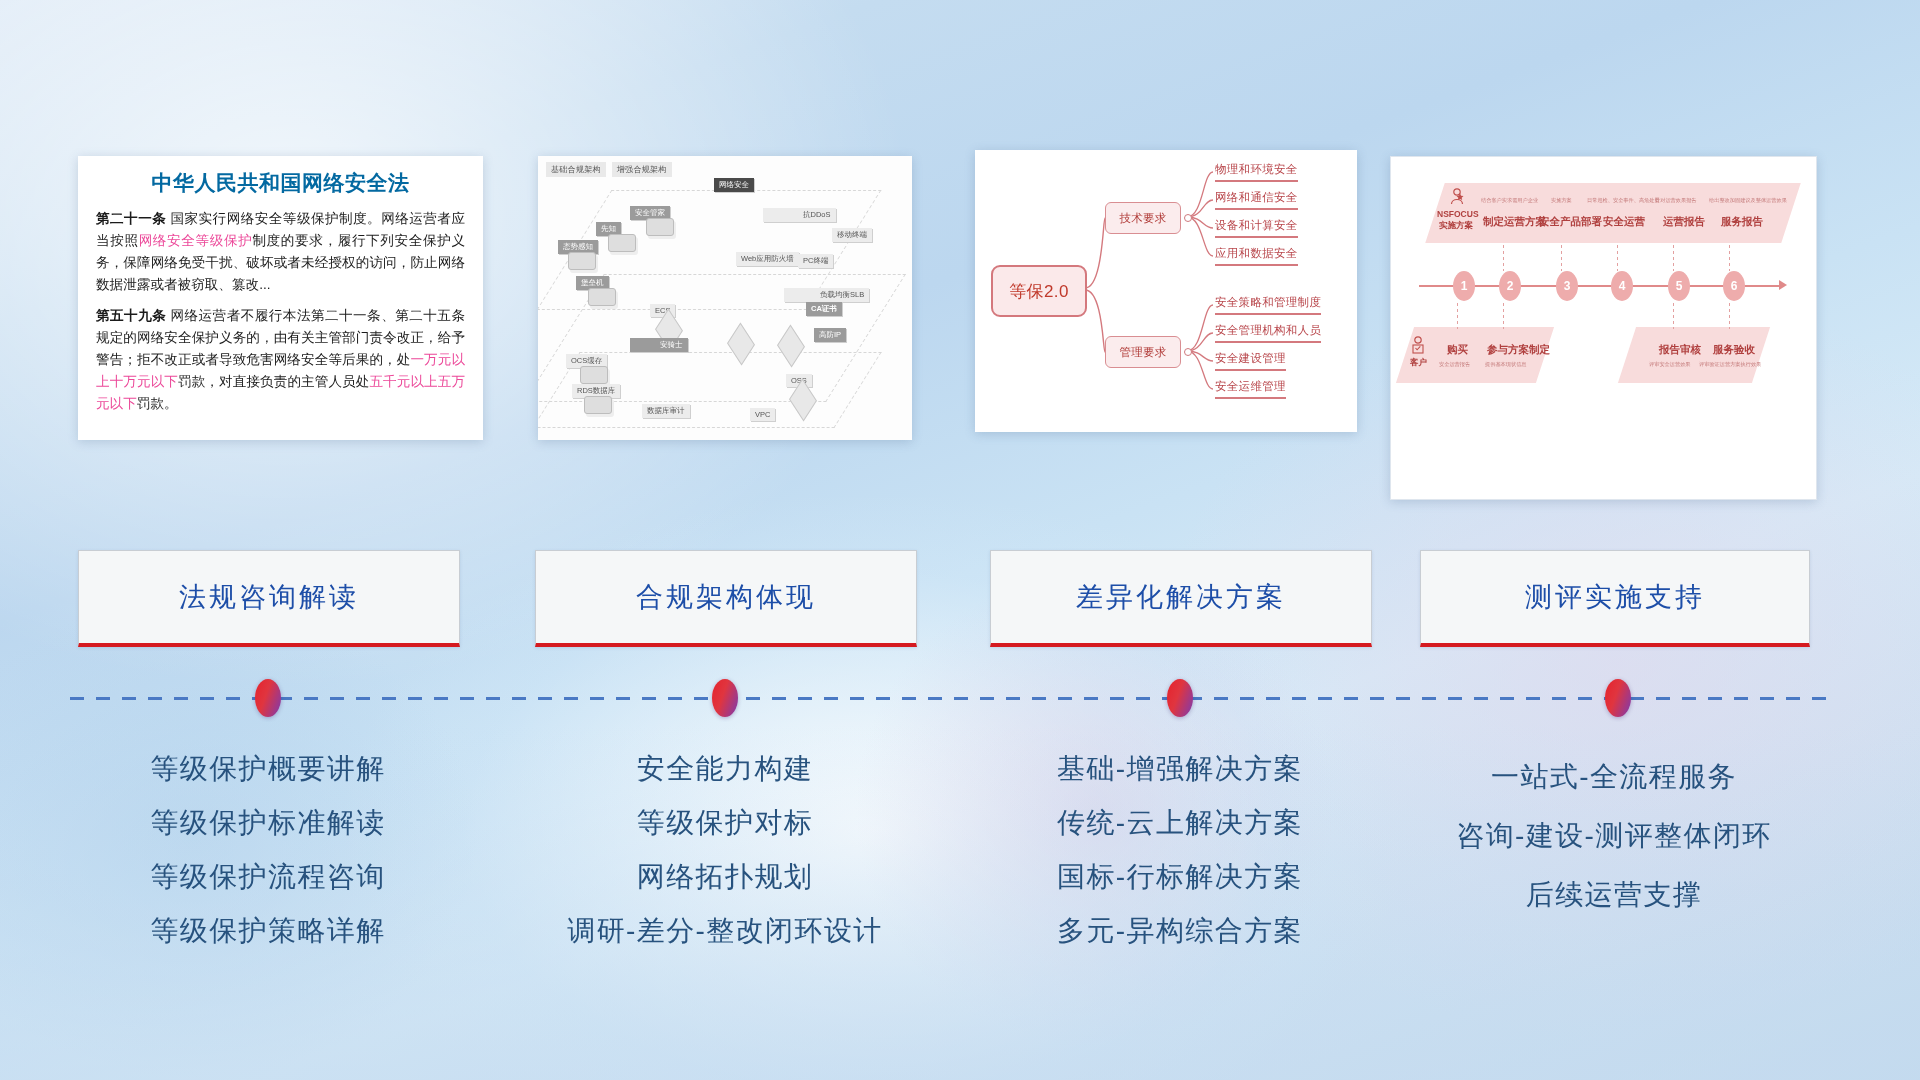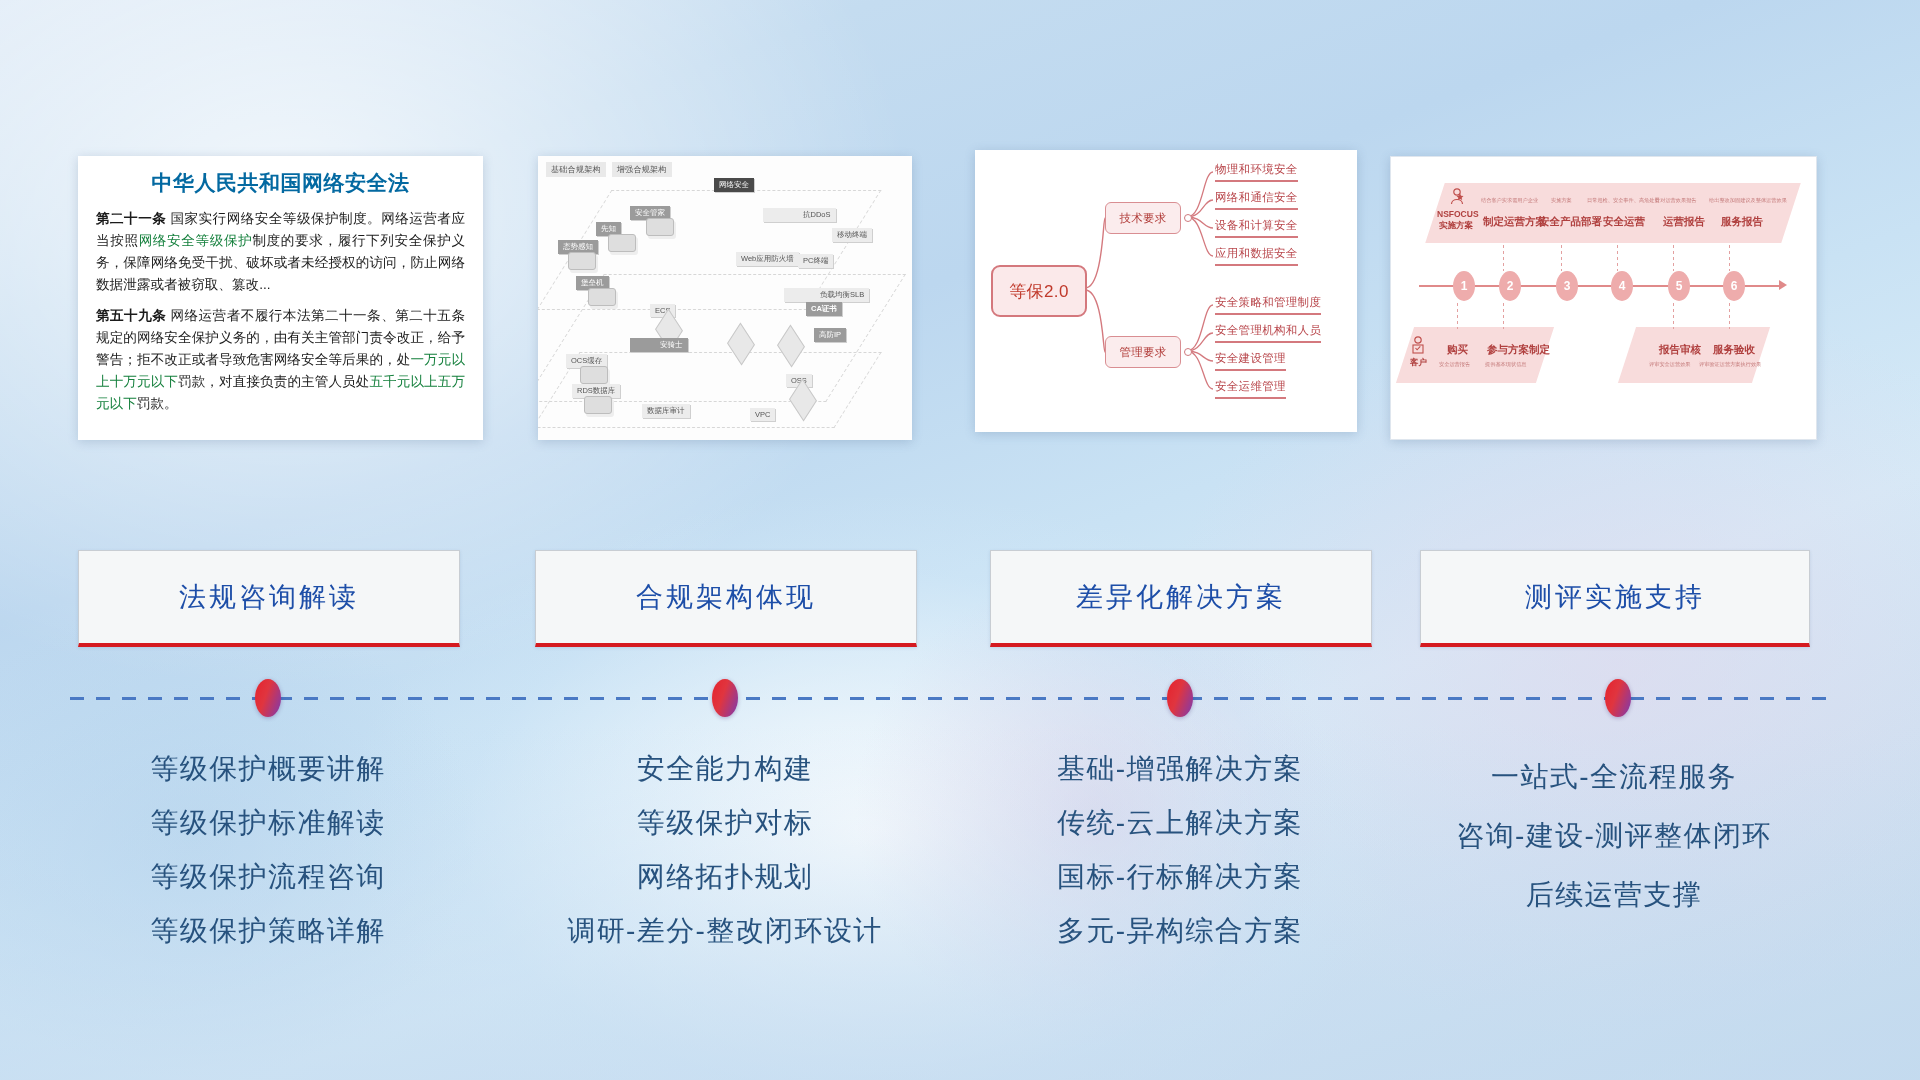--- a/index.html
+++ b/index.html
@@ -26,30 +26,30 @@
   .bg .l7{position:absolute;left:-5%;top:55%;width:30%;height:45%;
     background:radial-gradient(ellipse at 50% 50%,rgba(179,210,236,.6),rgba(255,255,255,0) 70%);}
 
   
   .cards{position:absolute;left:0;top:0;width:1920px;height:470px;}
   .card{position:absolute;background:#fff;
         box-shadow:0 2px 10px rgba(60,90,130,.22);}
   .card.c1{left:78px;top:156px;width:405px;height:284px;}
   .card.c2{left:538px;top:156px;width:374px;height:284px;}
   .card.c3{left:975px;top:150px;width:382px;height:282px;}
-  .card.c4{left:1390px;top:156px;width:427px;height:284px;}
+  .card.c4{left:1390px;top:156px;width:427px;height:344px;}
 
   
   .law{padding:14px 18px 10px 18px;box-sizing:border-box;height:100%;}
   .law h1{margin:0 0 13px 0;font-size:21px;line-height:1.2;text-align:center;
           font-weight:bold;color:#0369a1;letter-spacing:.5px;}
   .law p{margin:0 0 9px 0;font-size:13.6px;line-height:1.62;color:#1b1b1b;
          text-align:justify;}
   .law b{font-weight:bold;}
-  .law .r{color:#15803d;}
+  .law .r{color:#ec4899;}
 
   
   .arch{position:relative;width:100%;height:100%;overflow:hidden;
         background:#fdfdfd;}
   .arch .tabs{position:absolute;left:8px;top:6px;display:flex;gap:6px;}
   .arch .tab{font-size:8px;color:#555;background:#e9e9e9;padding:2px 5px;
              letter-spacing:.3px;}
   .arch .plane{position:absolute;border:1px dashed #d7d7d7;
                transform:skewX(-32deg);}
   .arch .p1{left:36px;top:34px;width:268px;height:118px;}

